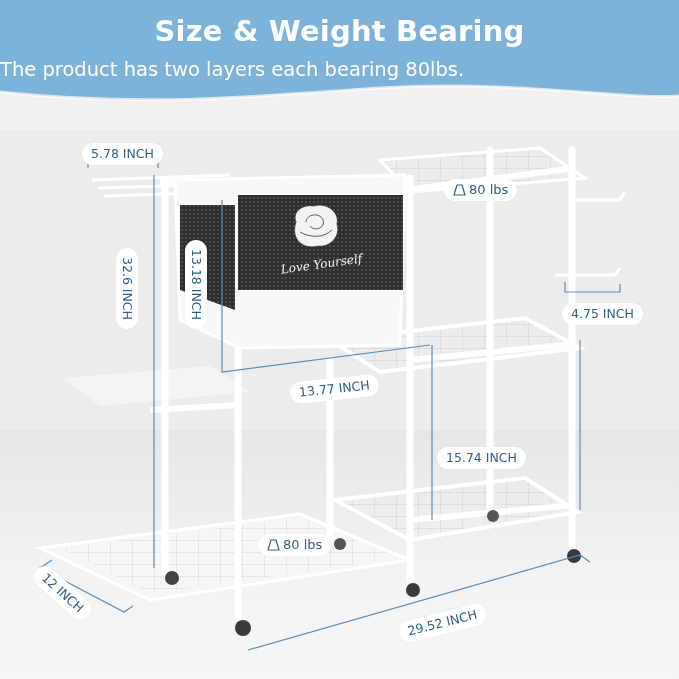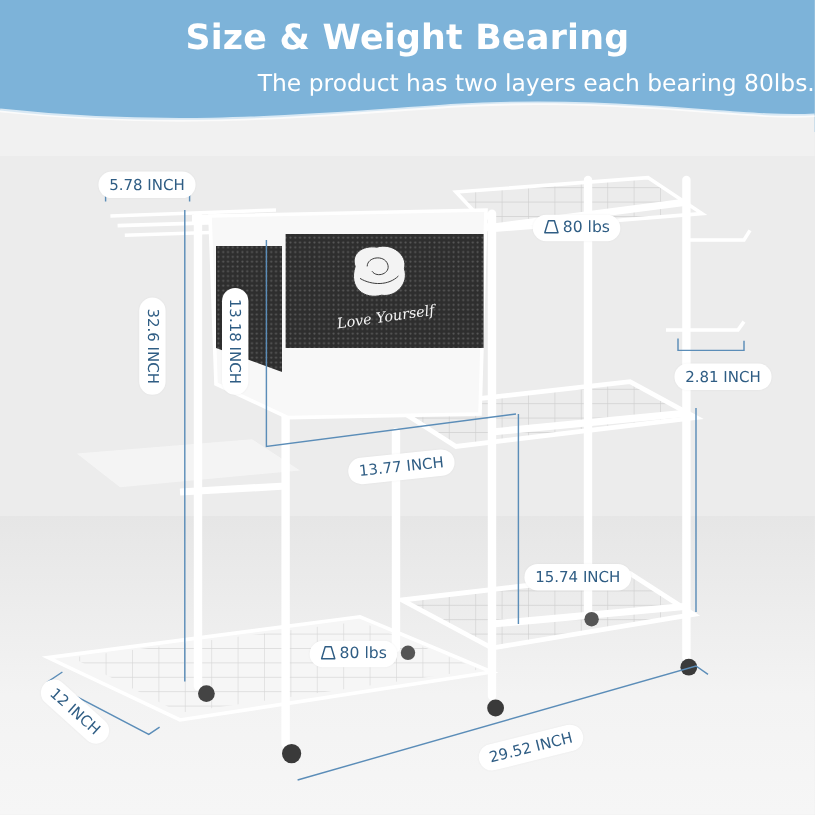--- a/index.html
+++ b/index.html
@@ -12,21 +12,21 @@
   .header {
     position: absolute; left: 0; top: 0; width: 679px; height: 110px;
     background: #7db3d9;
   }
   .wave { position: absolute; left: 0; top: 0; }
   .title {
     position: absolute; top: 14px; left: 0; width: 679px; text-align: center;
     color: #fff; font-weight: bold; font-size: 29px; letter-spacing: 0.2px;
   }
   .subtitle {
-    position: absolute; top: 58px; left: 0; width: 679px; text-align: right;
+    position: absolute; top: 58px; left: 0; width: 679px; text-align: left;
     color: #fff; font-size: 19.5px;
   }
   .floor {
     position: absolute; left: 0; top: 430px; width: 679px; height: 249px;
     background: linear-gradient(180deg, #e6e6e6 0%, #f3f3f3 60%, #f6f6f6 100%);
   }
   .label {
     position: absolute; background: #fff; color: #2f5d84;
     border-radius: 14px; font-size: 12.5px; padding: 3px 9px;
     white-space: nowrap; line-height: 16px;
@@ -131,22 +131,22 @@
       <path d="M565,282 L565,292 L620,292 L620,284"></path>
       <path d="M52,560 L40,568 L124,612 L133,606"></path>
       <path d="M248,650 L580,555 L590,562"></path>
     </g>
   </svg>
 
   <div class="label" style="left:82px;top:143px;">5.78 INCH</div>
   <div class="label v" style="left:116px;top:248px;">32.6 INCH</div>
   <div class="label v" style="left:185px;top:240px;">13.18 INCH</div>
   <div class="label" style="left:290px;top:378px;transform:rotate(-6deg);">13.77 INCH</div>
-  <div class="label" style="left:562px;top:303px;">2.81 INCH</div>
-  <div class="label" style="left:437px;top:447px;margin-top:23px;">15.74 INCH</div>
+  <div class="label" style="left:562px;top:303px;">4.75 INCH</div>
+  <div class="label" style="left:437px;top:447px;">15.74 INCH</div>
   <div class="label" style="left:28px;top:582px;transform:rotate(42deg);">12 INCH</div>
   <div class="label" style="left:398px;top:612px;transform:rotate(-14deg);">29.52 INCH</div>
 
   <div class="label" style="left:444px;top:179px;font-size:13px;">
     <svg class="weight-icon" width="13" height="13">
         <path d="M4,2 L9,2 L12,12 L1,12 Z" fill="none" stroke="#2f5d84" stroke-width="1.2" stroke-linejoin="round"></path>
       </svg><span>80 lbs</span>
   </div>
   <div class="label" style="left:258px;top:534px;font-size:13px;">
     <svg class="weight-icon" width="13" height="13">

